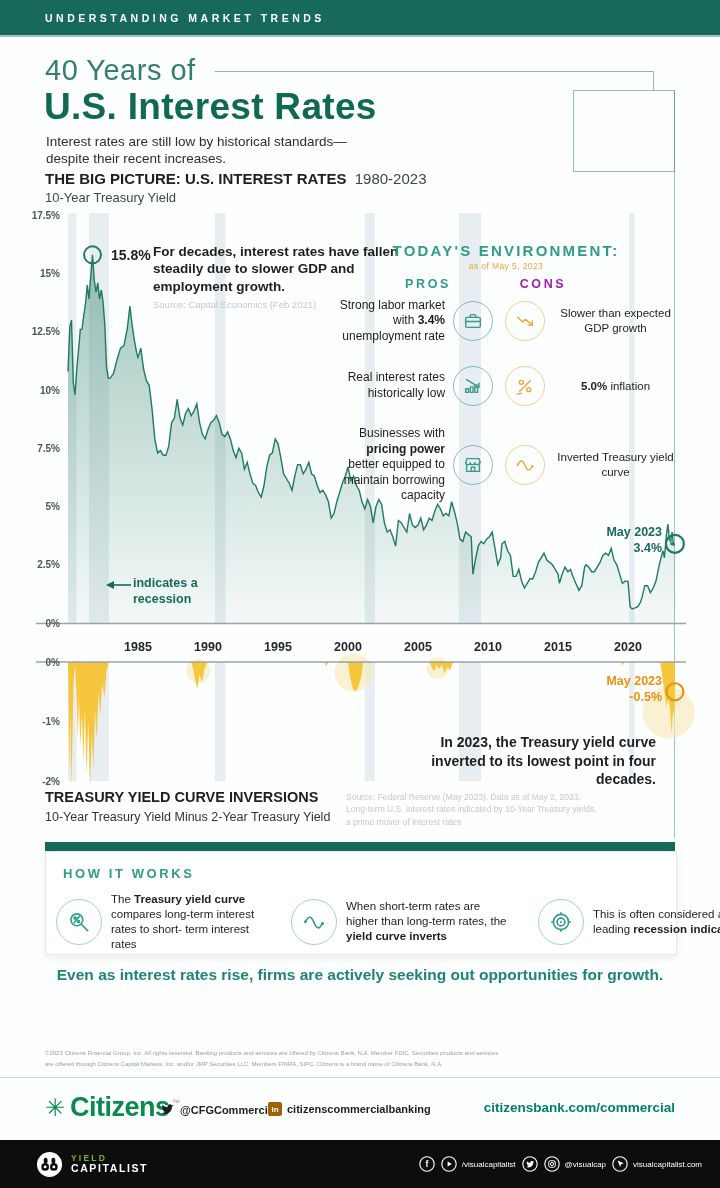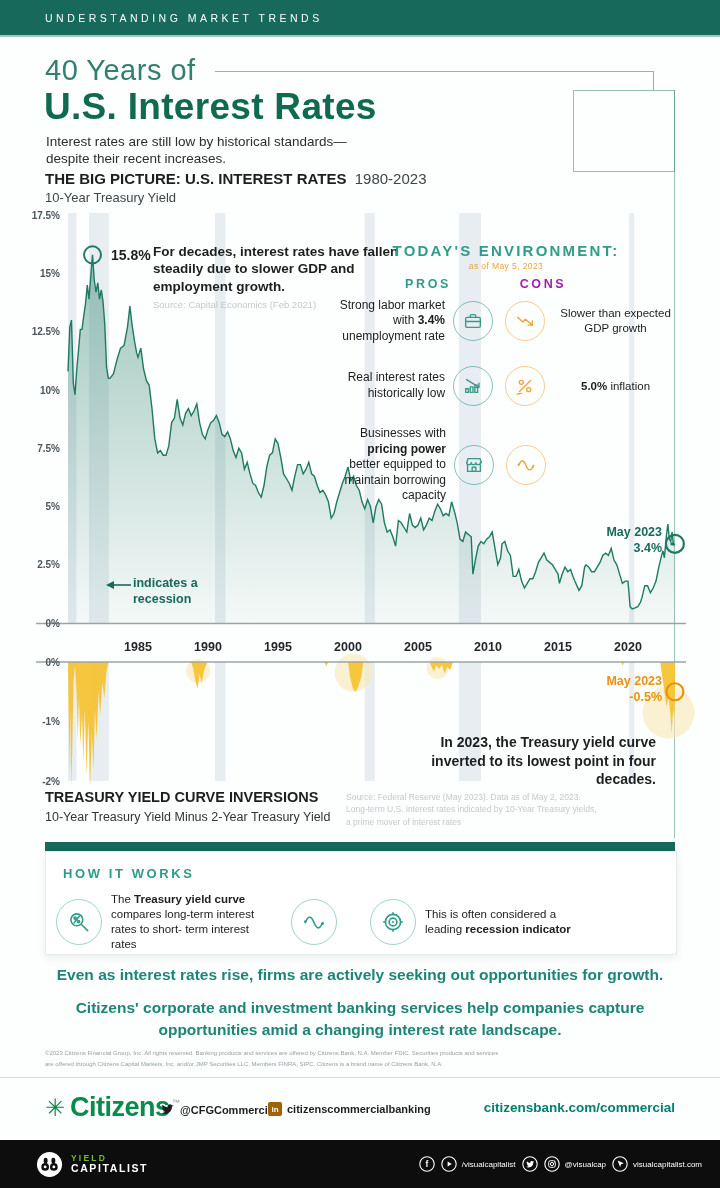--- a/index.html
+++ b/index.html
@@ -2,21 +2,21 @@
 <html><head>
 <meta charset="utf-8">
 <style>
   html,body{margin:0;padding:0;background:#fff;}
   #root{position:relative;width:720px;height:1188px;background:#fdfefe;overflow:hidden;
         font-family:"Liberation Sans","DejaVu Sans",sans-serif;color:#1d1d1b;}
   .abs{position:absolute;}
 
   
   .kickerbar{left:0;top:0;width:720px;height:35px;background:#17695b;border-bottom:2px solid #9cc8bd;}
-  .kicker{left:45px;top:12px;color:#fff;font-size:10.5px;font-weight:400;letter-spacing:3.5px;}
+  .kicker{left:45px;top:12px;color:#fff;font-size:10.5px;font-weight:700;letter-spacing:3.5px;}
 
   
   .t1{left:45px;top:54px;font-size:29px;font-weight:400;color:#337f6f;letter-spacing:.5px;}
   .t2{left:44px;top:86px;font-size:37px;font-weight:800;color:#0f6a50;letter-spacing:.3px;}
   .sub{left:46px;top:133px;width:330px;font-size:13.5px;line-height:1.28;color:#2b2e2e;}
 
   
   .rule{left:215px;top:71px;width:438px;height:0;border-top:1px solid rgba(61,138,120,.6);}
   .corner{left:653px;top:71px;width:0;height:19px;border-left:1px solid rgba(61,138,120,.6);}
   .square{left:573px;top:90px;width:100px;height:80px;border:1px solid rgba(61,138,120,.55);}
@@ -242,20 +242,21 @@
             <rect x="10" y="14.5" width="4" height="4.5"></rect>
           </svg>
         </span>
         <span class="icon-circle orange">
           <svg viewBox="0 0 24 24" fill="none" stroke="currentColor" stroke-width="1.5" stroke-linecap="round" stroke-linejoin="round">
             <path d="M4 12.5c2.5-6.5 5.5-6.5 8 0s5.5 6.5 8 0"></path>
             <circle cx="4" cy="11.5" r="1.2" fill="currentColor" stroke="none"></circle>
             <circle cx="20" cy="13.5" r="1.2" fill="currentColor" stroke="none"></circle>
           </svg>
         </span>
+        <div class="con-text"><span>Inverted Treasury yield curve</span></div>
       </div>
     </div>
 
   <div class="abs legend-recession">indicates a recession</div>
   <div class="abs may-top">
     <div>May 2023</div>
     <div>3.4%</div>
   </div>
   <div class="abs may-bot">
     <div>May 2023</div>
@@ -288,37 +289,37 @@
           <div class="hiw-text"><span>The </span><span class="b">Treasury yield curve</span><span> compares long-term interest rates to short- term interest rates</span></div>
         </div>
         <div class="hiw-item">
           <span class="icon-circle hiw">
             <svg viewBox="0 0 24 24" fill="none" stroke="currentColor" stroke-width="1.5" stroke-linecap="round" stroke-linejoin="round">
               <path d="M4 12.5c2.5-6.5 5.5-6.5 8 0s5.5 6.5 8 0"></path>
               <circle cx="4" cy="11.5" r="1.2" fill="currentColor" stroke="none"></circle>
               <circle cx="20" cy="13.5" r="1.2" fill="currentColor" stroke="none"></circle>
             </svg>
           </span>
+          <div class="hiw-text"><span>When short-term rates are higher than long-term rates, the </span><span class="b">yield curve inverts</span></div>
         </div>
         <div class="hiw-item">
           <span class="icon-circle hiw">
             <svg viewBox="0 0 24 24" fill="none" stroke="currentColor" stroke-width="1.5" stroke-linecap="round" stroke-linejoin="round">
               <circle cx="12" cy="12" r="7"></circle>
               <circle cx="12" cy="12" r="3.6"></circle>
               <circle cx="12" cy="12" r="0.9" fill="currentColor" stroke="none"></circle>
               <path d="M12 3.5V5M12 19v1.5M3.5 12H5M19 12h1.5"></path>
             </svg>
           </span>
           <div class="hiw-text"><span>This is often considered a leading </span><span class="b">recession indicator</span></div>
         </div>
       </div>
   </div>
 
   <div class="abs callout1">Even as interest rates rise, firms are actively seeking out opportunities for growth.</div>
-  <div class="abs callout2">Citizens' corporate and investment banking services help companies capture opportunities amid a changing interest rate landscape.</div>
 
   <div class="abs legal">
     <span>©2023 Citizens Financial Group, Inc. All rights reserved. Banking products and services are offered by Citizens Bank, N.A. Member FDIC. Securities products and services</span>
     <span>are offered through Citizens Capital Markets, Inc. and/or JMP Securities LLC, Members FINRA, SIPC. Citizens is a brand name of Citizens Bank, N.A.</span>
   </div>
   <div class="abs divider"></div>
 
   <div class="abs cz">
     <span class="cz-mark">✳</span>
     <span class="cz-word">Citizens</span>

